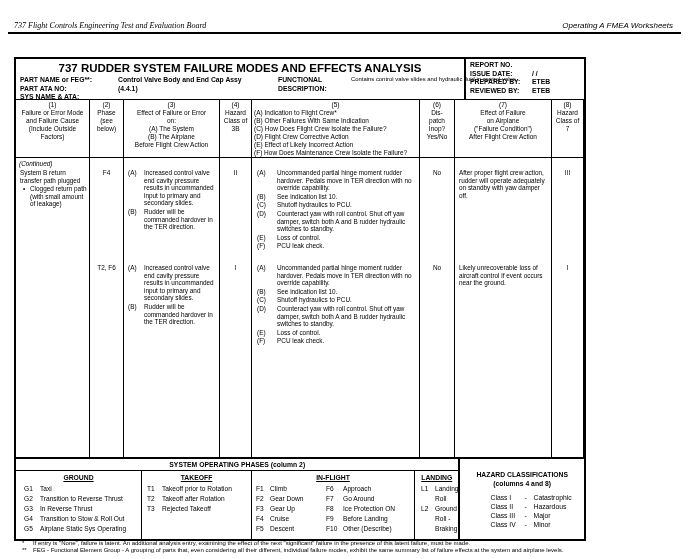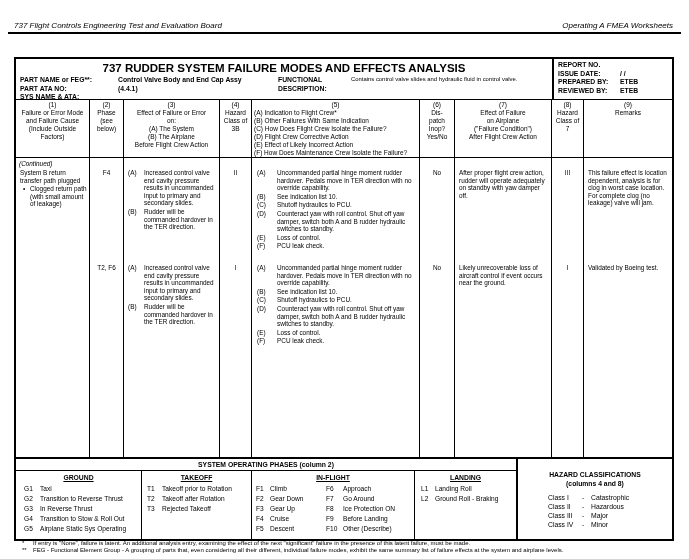--- a/index.html
+++ b/index.html
@@ -3,26 +3,26 @@
 <meta charset="utf-8">
 <style>
   html,body{margin:0;padding:0;}
   body{
     width:689px;height:559px;position:relative;background:#ffffff;color:#000;
     font-family:"Liberation Sans", sans-serif;-webkit-font-smoothing:antialiased;
   }
   .pre{white-space:pre-line;}
 
   
-  .ph-left{position:absolute;left:14px;top:21px;font-size:8px;font-style:italic;}
+  .ph-left{position:absolute;left:14px;top:21px;font-size:8px;font-style:italic;font-family:Liberation Serif, serif;}
   .ph-right{position:absolute;right:16px;top:21px;font-size:8px;font-style:italic;}
   .ph-rule{position:absolute;left:8px;right:8px;top:32px;border-top:2px solid #000;}
 
   
-  .sheet{position:absolute;left:14px;top:57px;width:660px;border:2px solid #000;box-sizing:border-box;background:#fff;}
+  .sheet{position:absolute;left:14px;top:57px;width:572px;border:2px solid #000;box-sizing:border-box;background:#fff;}
 
   
   .title-row{display:flex;height:40px;border-bottom:1px solid #000;}
   .title-left{flex:1;position:relative;}
   .sheet-title{position:absolute;left:0;right:0;top:3px;text-align:center;font-weight:bold;font-size:11.5px;letter-spacing:0px;}
   .lbl{position:absolute;font-size:6.8px;font-weight:bold;white-space:nowrap;}
   .small-val{position:absolute;font-size:5.9px;white-space:nowrap;}
   .report-box{width:120px;border-left:2px solid #000;box-sizing:border-box;padding:2px 0 0 4px;font-size:6.8px;font-weight:bold;}
   .rb-row{display:flex;line-height:8.6px;}
   .rb-label{width:62px;}

